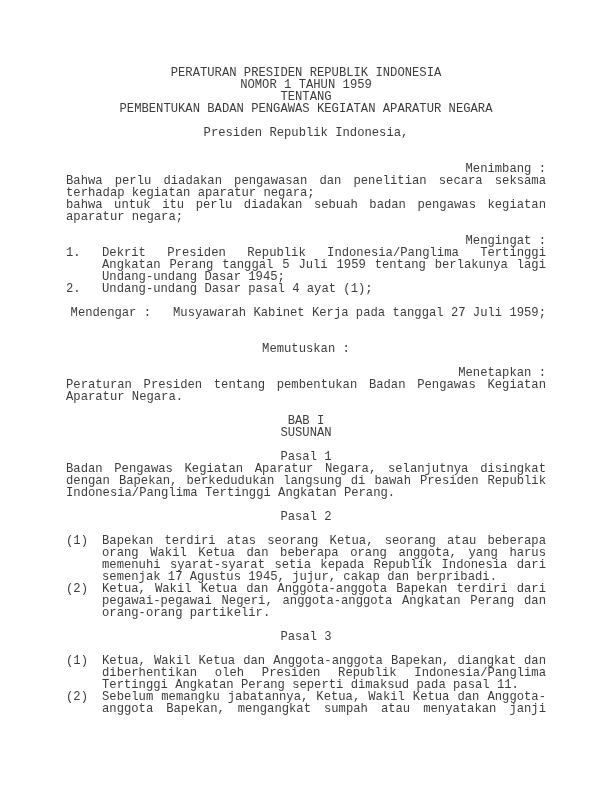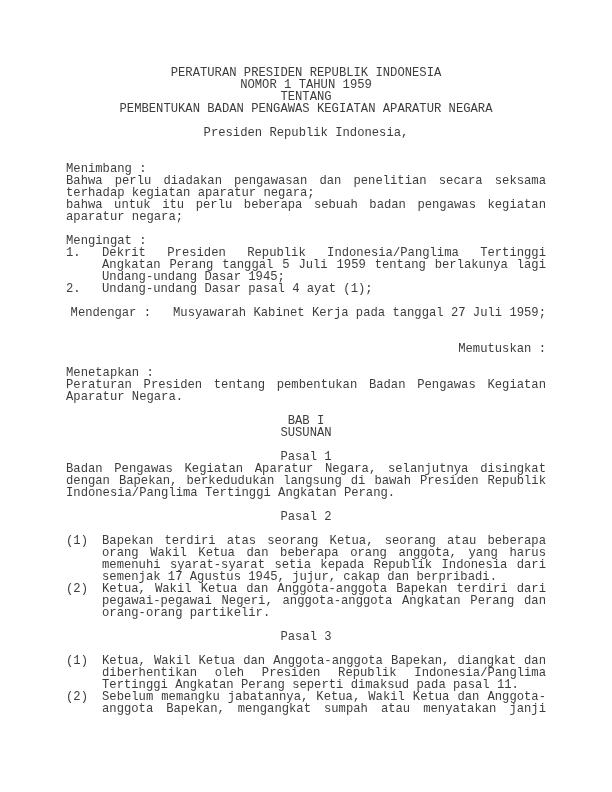--- a/index.html
+++ b/index.html
@@ -18,21 +18,21 @@
     font-family: "Liberation Mono", "DejaVu Sans Mono", monospace;
     font-size: 12.2px;
     line-height: 12px;
     color: #3d3d3d;
   }
   .content {
     width: 480px;
   }
   .block { margin: 0; }
   .block.center { text-align: center; }
-  .block.left   { text-align: left; }
+  .block.left   { text-align: right; }
   .block.justify { text-align: justify; }
   .block.pre { white-space: pre; text-align: right; }
   .block.list {
     position: relative;
     padding-left: 36px;
     text-align: justify;
   }
   .block.list .marker {
     position: absolute;
     left: 0;
@@ -53,28 +53,28 @@
         <div class="line">TENTANG</div>
         <div class="line">PEMBENTUKAN BADAN PENGAWAS KEGIATAN APARATUR NEGARA</div>
       </div>
       <div class="block center" style="margin-top: 12px; text-align: center;">
         <div class="line">Presiden Republik Indonesia,</div>
       </div>
       <div class="block left" style="margin-top: 24px;">
         <div class="line">Menimbang :</div>
       </div>
       <div class="block justify" style="margin-top: 0px;">Bahwa perlu diadakan pengawasan dan penelitian secara seksama terhadap kegiatan aparatur negara;</div>
-      <div class="block justify" style="margin-top: 0px;">bahwa untuk itu perlu beberapa sebuah badan pengawas kegiatan aparatur negara;</div>
+      <div class="block justify" style="margin-top: 0px;">bahwa untuk itu perlu diadakan sebuah badan pengawas kegiatan aparatur negara;</div>
       <div class="block left" style="margin-top: 12px;">
         <div class="line">Mengingat :</div>
       </div>
       <div class="block list" style="margin-top: 0px;"><span class="marker">1.</span><span>Dekrit Presiden Republik Indonesia/Panglima Tertinggi Angkatan Perang tanggal 5 Juli 1959 tentang berlakunya lagi Undang-undang Dasar 1945;</span></div>
       <div class="block list" style="margin-top: 0px;"><span class="marker">2.</span><span>Undang-undang Dasar pasal 4 ayat (1);</span></div>
       <div class="block pre" style="margin-top: 12px;">Mendengar :   Musyawarah Kabinet Kerja pada tanggal 27 Juli 1959;</div>
-      <div class="block center" style="margin-top: 24px; text-align: right;">
+      <div class="block center" style="margin-top: 24px;">
         <div class="line">Memutuskan :</div>
       </div>
       <div class="block left" style="margin-top: 12px;">
         <div class="line">Menetapkan :</div>
       </div>
       <div class="block justify" style="margin-top: 0px;">Peraturan Presiden tentang pembentukan Badan Pengawas Kegiatan Aparatur Negara.</div>
       <div class="block center" style="margin-top: 12px;">
         <div class="line">BAB I</div>
         <div class="line">SUSUNAN</div>
       </div>

